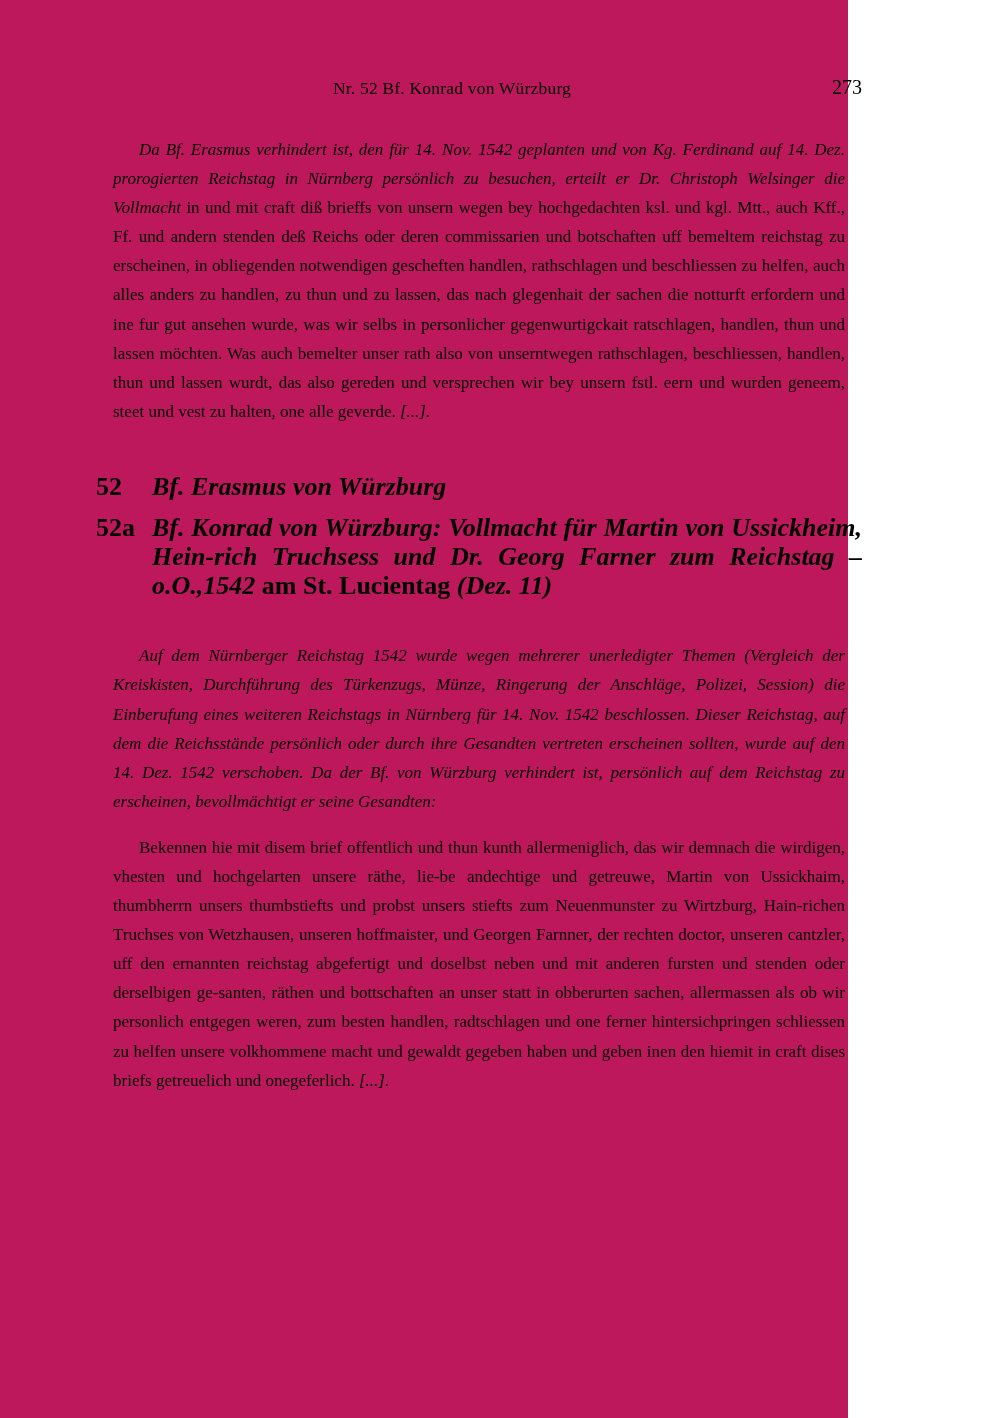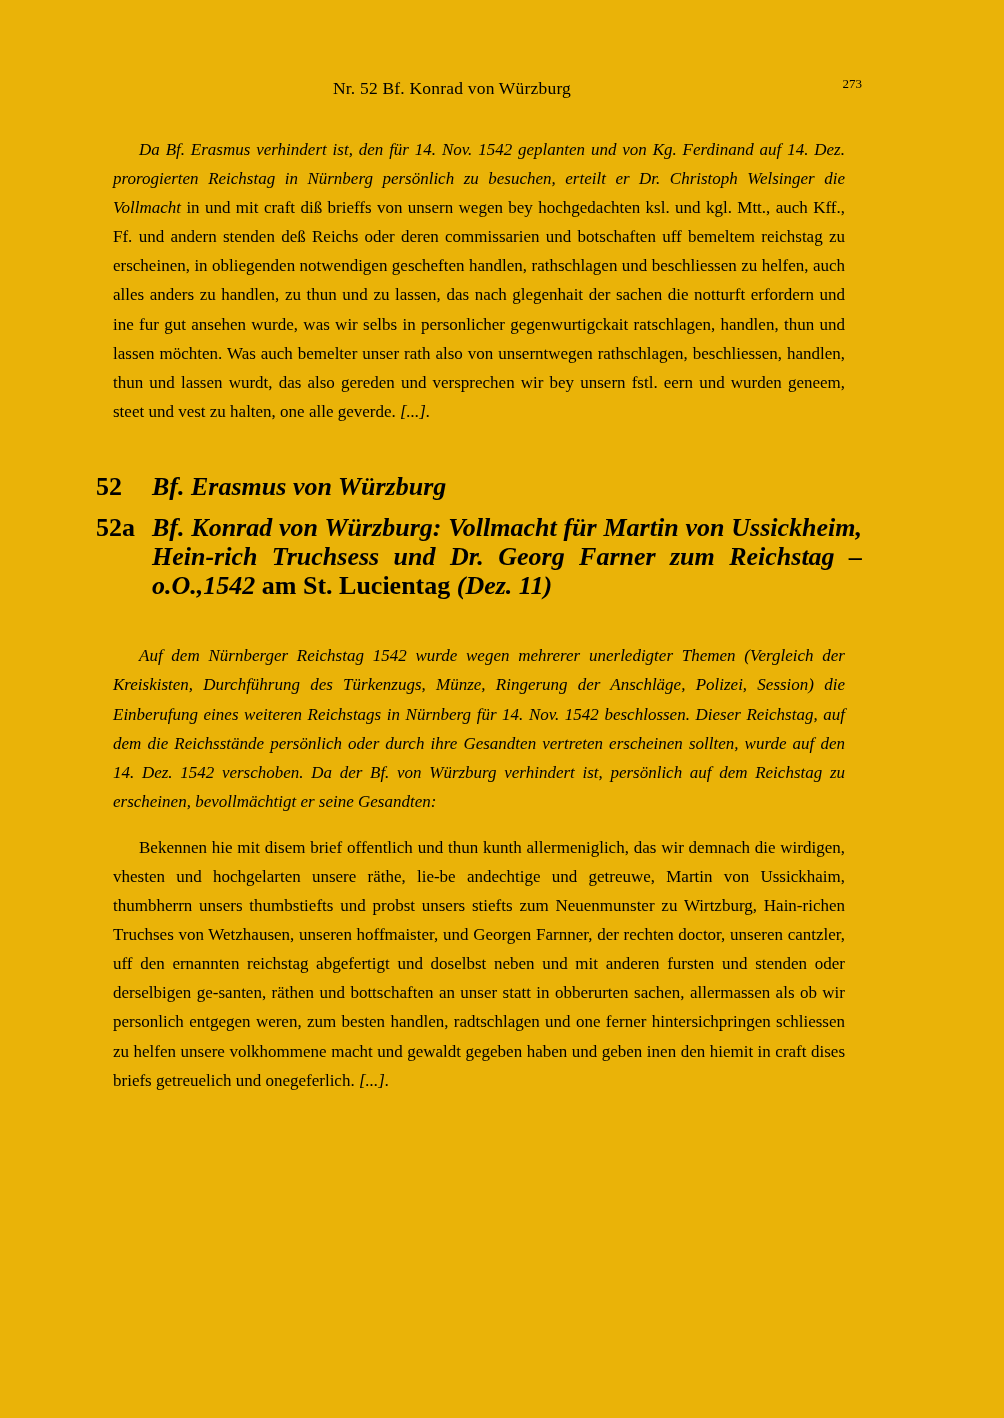--- a/index.html
+++ b/index.html
@@ -13,23 +13,23 @@
     position: relative;
     font-family: "Liberation Serif", "DejaVu Serif", serif;
     color: #000000;
     overflow: hidden;
   }
 
   .page {
     position: absolute;
     left: 0;
     top: 0;
-    width: 1004px;
+    width: 848px;
     height: 1418px;
-    background: #eab308;
+    background: #be185d;
   }
 
   
   .runhead {
     position: absolute;
     left: 96px;
     top: 78px;
     width: 766px;
     height: 26px;
   }
@@ -40,21 +40,21 @@
     width: 712px;
     text-align: center;
     font-size: 17.5px;
     letter-spacing: 0.2px;
     white-space: nowrap;
   }
   .runhead-folio {
     position: absolute;
     right: 0;
     top: -2px;
-    font-size: 13px;
+    font-size: 20px;
   }
 
   
   .column {
     position: absolute;
     left: 96px;
     top: 118px;
     width: 766px;
   }
 

